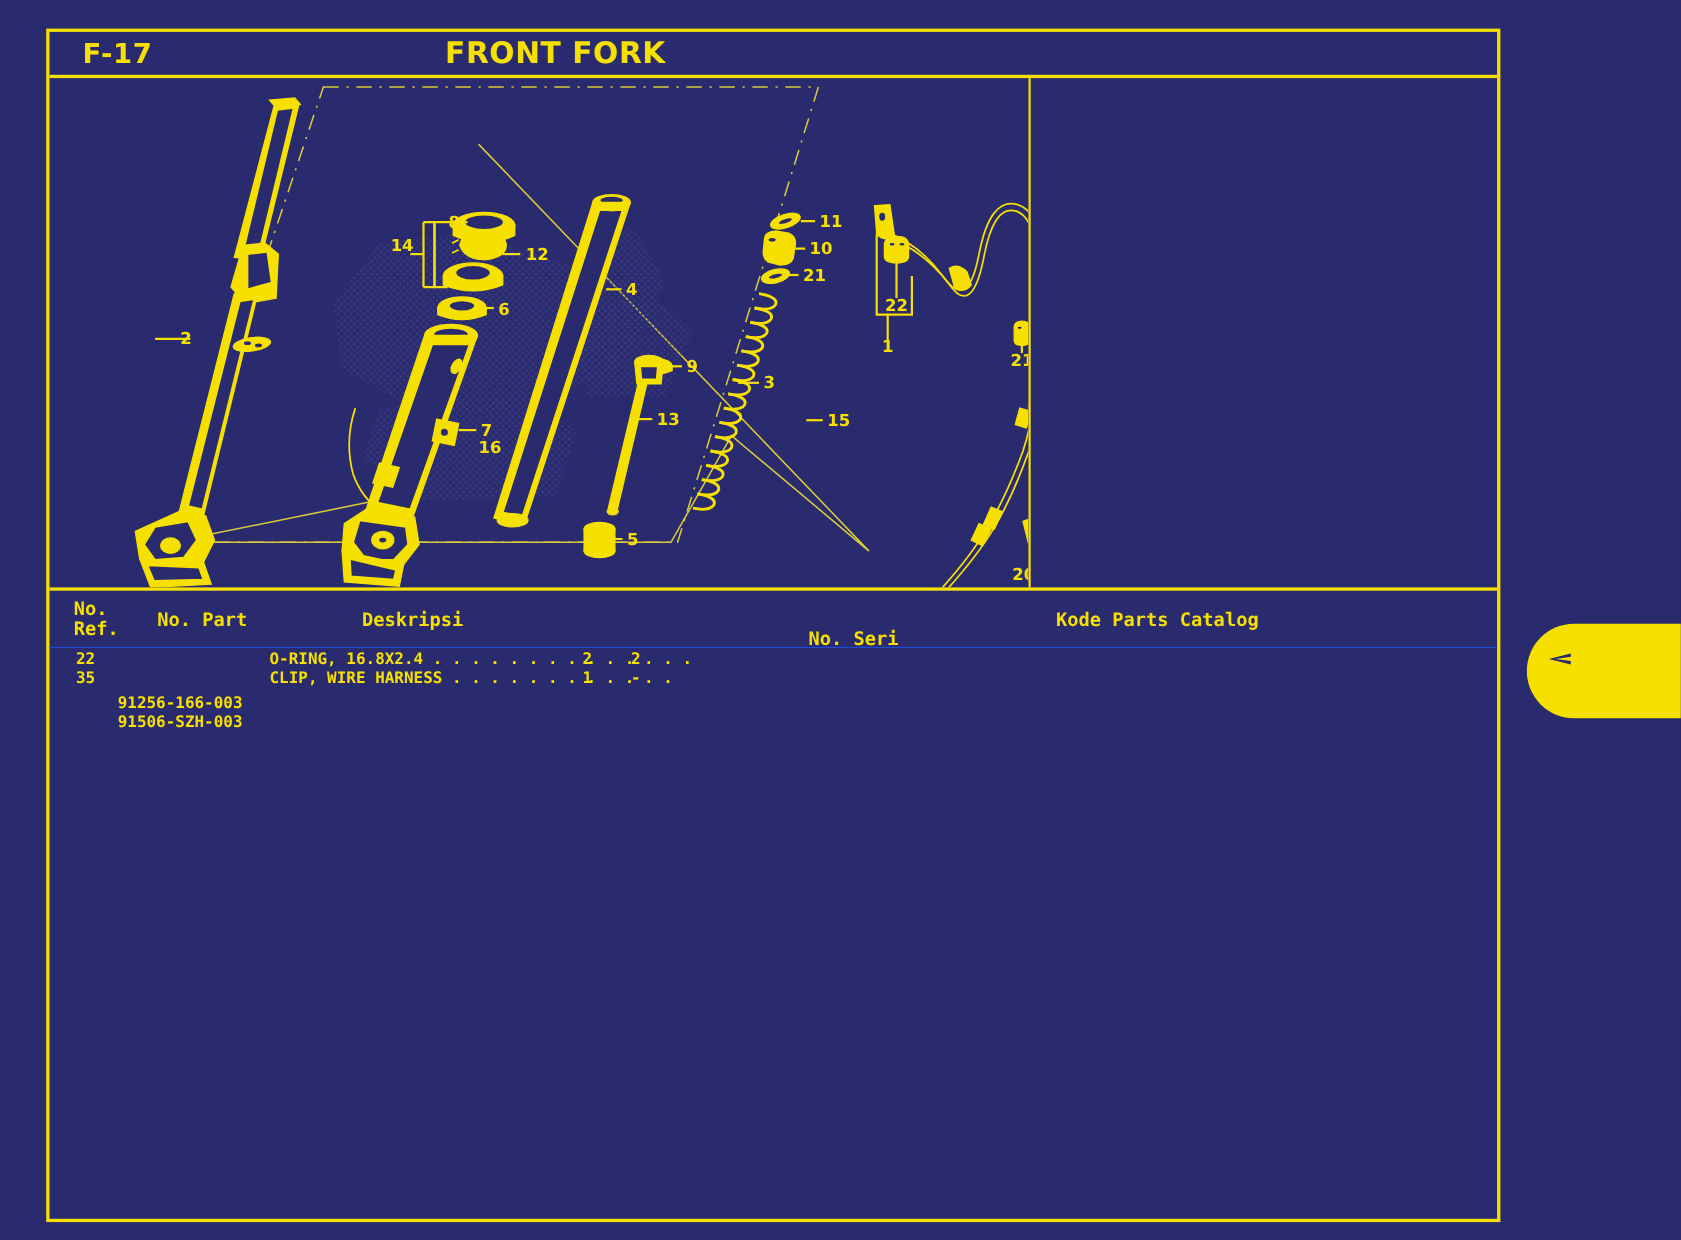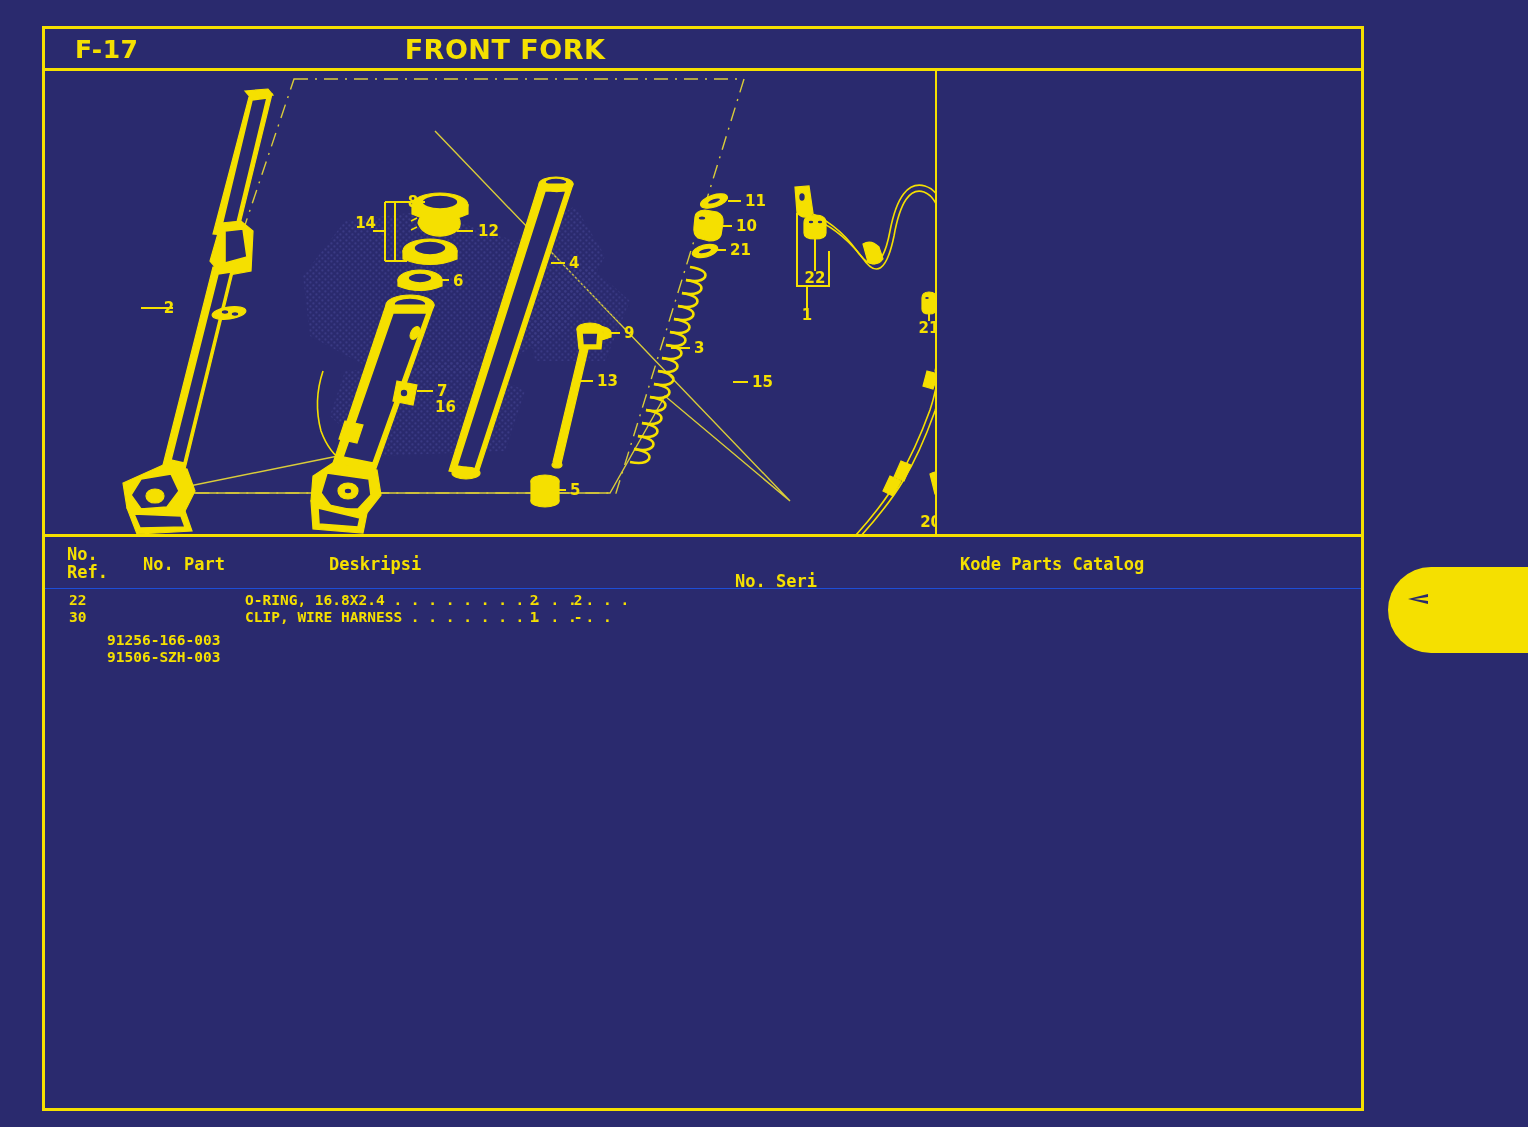--- a/index.html
+++ b/index.html
@@ -532,21 +532,21 @@
 
     <div class="table-body">
       <div class="row">
         <span class="cell c-ref">22</span>
         <span class="cell c-part">91256-166-003</span>
         <span class="cell c-desc">O-RING, 16.8X2.4 . . . . . . . . . . . . . .</span>
         <span class="cell c-q1">2</span>
         <span class="cell c-q2">2</span>
       </div>
       <div class="row">
-        <span class="cell c-ref">30</span>
+        <span class="cell c-ref">35</span>
         <span class="cell c-part">91506-SZH-003</span>
         <span class="cell c-desc">CLIP, WIRE HARNESS . . . . . . . . . . . .</span>
         <span class="cell c-q1">1</span>
         <span class="cell c-q2">-</span>
       </div>
     </div>
 
   </div>
 
   <div class="side-tab">

